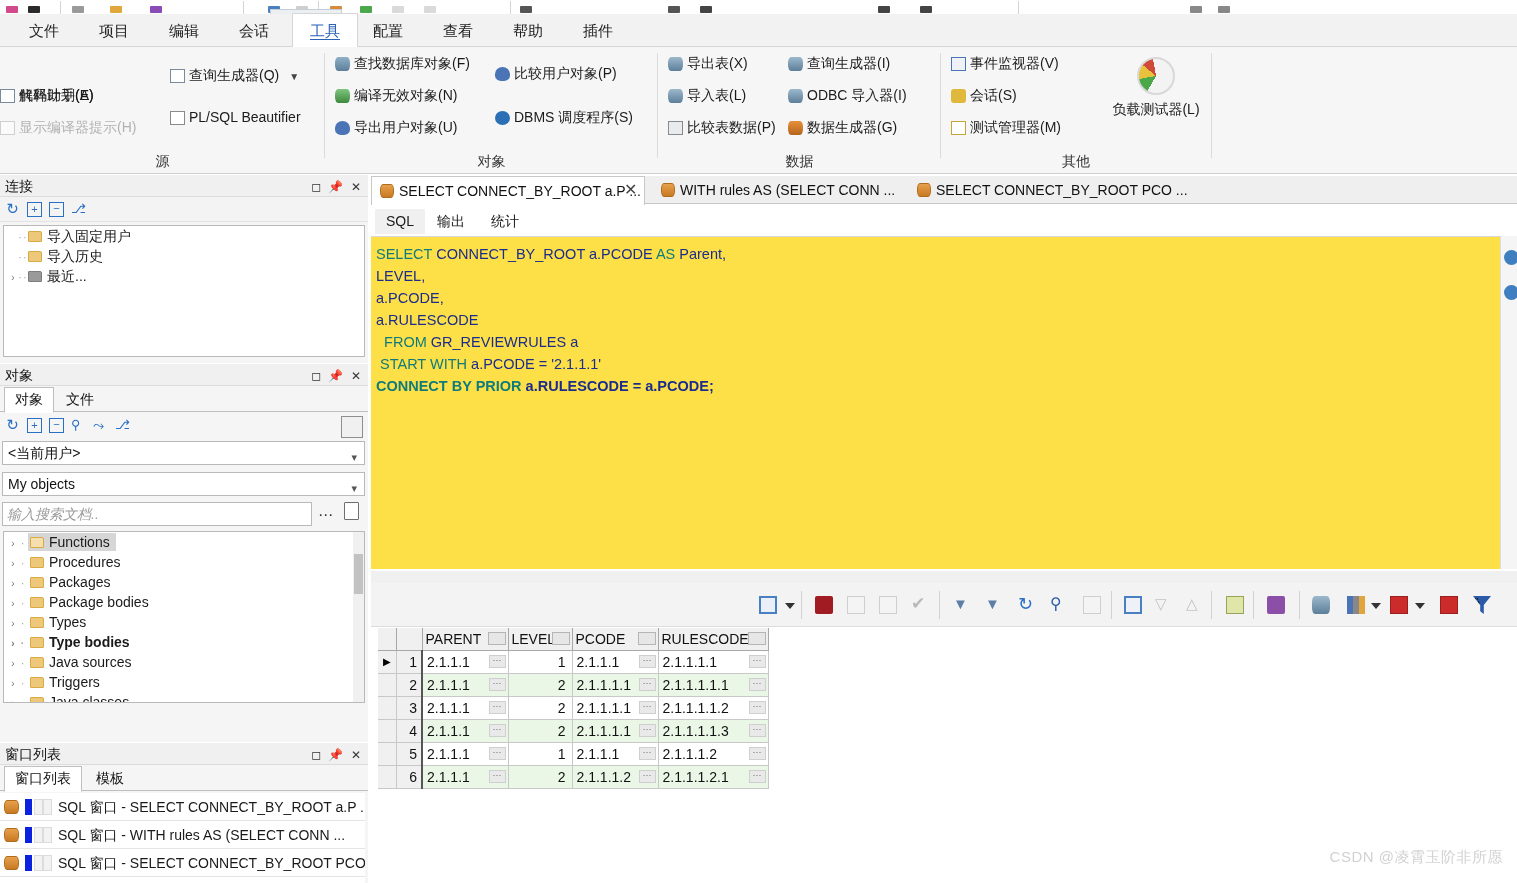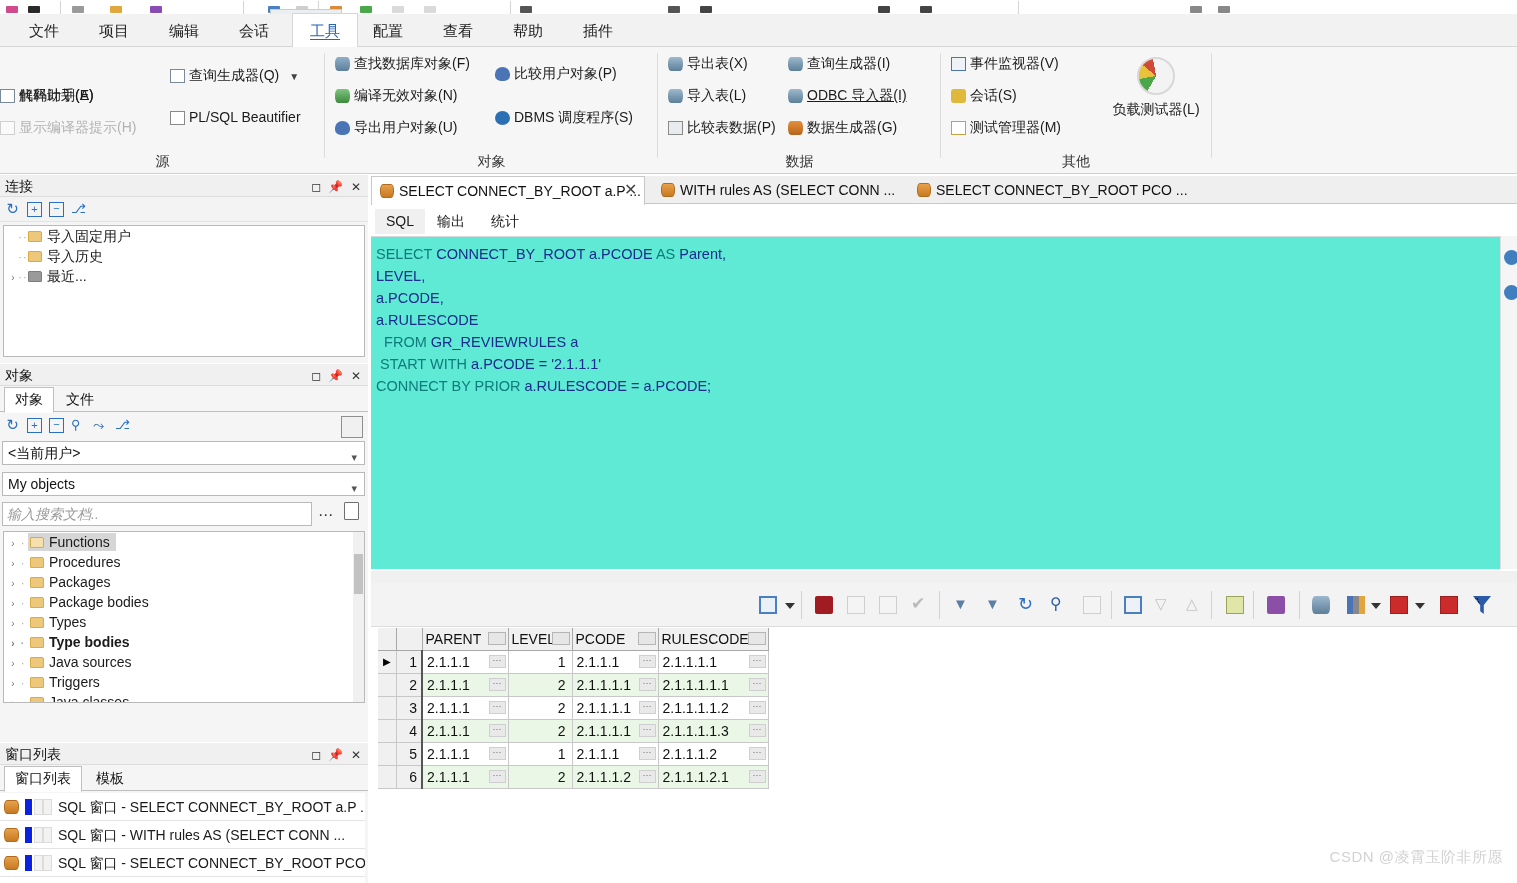--- a/index.html
+++ b/index.html
@@ -98,21 +98,21 @@
   .dtab.on{ background:#fff; border-left:1px solid #c8c8c8; border-right:1px solid #c8c8c8;
      border-top:1px solid #c8c8c8; height:29px;}
   .dbico{ display:inline-block; width:14px; height:14px; vertical-align:-2px; margin-right:5px;
     background:linear-gradient(#e7a04b,#c87a22); border-radius:3px/6px; border:1px solid #b06c1d;}
   .dtclose{ position:absolute; top:5px; font-size:16px; color:#444; cursor:pointer; line-height:16px;}
   #subtabs{ position:absolute; left:371px; top:209px; width:1146px; height:26px; background:#fff;}
   .stab{ position:absolute; top:0; height:25px; line-height:25px; font-size:14px; padding:0 11px; cursor:pointer;}
   .stab.on{ background:#f0f0f0; }
   #codearea{
     position:absolute; left:371px; top:236px; width:1146px; height:333px;
-    background:#5eead4; border-top:1px solid #d8d8d8;
+    background:#fde047; border-top:1px solid #d8d8d8;
     font-family:"Liberation Sans","DejaVu Sans",sans-serif; font-size:14.5px;
     padding:6px 0 0 5px; line-height:22px; overflow:hidden;
   }
   #codearea .kw{ color:#0f7b7b; }
   #codearea .id{ color:#1c2c8c; }
   #codearea .str{ color:#1c2c8c; }
   
   #rightstrip{ position:absolute; left:1500px; top:236px; width:17px; height:333px;
     background:#f5f5f5; border-left:1px solid #ddd;}
   .rsico{ position:absolute; left:3px; width:15px; height:15px; border-radius:50%;
@@ -207,21 +207,21 @@
       <div class="ritem" style="left: 170px; top: 18px;"><span class="ic" style="width: 15px; height: 14px;;background:#4a74b5;border-radius:50% 50% 40% 40%;"></span><span>比较用户对象(P)</span></div>
       <div class="ritem" style="left: 170px; top: 62px;"><span class="ic" style="width: 15px; height: 14px;;background:#2b6fb5;border-radius:50%;"></span><span>DBMS 调度程序(S)</span></div>
       <div class="glabel">对象</div>
       <div class="gsep"></div>
     </div>
     <div class="rgroup" style="left: 658px; width: 283px;">
       <div class="ritem" style="left: 10px; top: 8px;"><span class="ic" style="width: 15px; height: 14px;;background:linear-gradient(#9cb8cc,#5d7f99);border-radius:3px/6px;"></span><span>导出表(X)</span></div>
       <div class="ritem" style="left: 10px; top: 40px;"><span class="ic" style="width: 15px; height: 14px;;background:linear-gradient(#9cb8cc,#5d7f99);border-radius:3px/6px;"></span><span>导入表(L)</span></div>
       <div class="ritem" style="left: 10px; top: 72px;"><span class="ic" style="width: 15px; height: 14px;;background:#e9ecef;border:1px solid #8a8a8a;"></span><span>比较表数据(P)</span></div>
       <div class="ritem" style="left: 130px; top: 8px;"><span class="ic" style="width: 15px; height: 14px;;background:linear-gradient(#9cb8cc,#5d7f99);border-radius:3px/6px;"></span><span>查询生成器(I)</span></div>
-      <div class="ritem" style="left: 130px; top: 40px; text-decoration: underline;"><span class="ic" style="width: 15px; height: 14px;;background:linear-gradient(#9cb8cc,#5d7f99);border-radius:3px/6px;"></span><span>ODBC 导入器(I)</span></div>
+      <div class="ritem" style="left: 130px; top: 40px;"><span class="ic" style="width: 15px; height: 14px;;background:linear-gradient(#9cb8cc,#5d7f99);border-radius:3px/6px;"></span><span>ODBC 导入器(I)</span></div>
       <div class="ritem" style="left: 130px; top: 72px;"><span class="ic" style="width: 15px; height: 14px;;background:linear-gradient(#e58f3a,#b5651d);border-radius:3px/6px;"></span><span>数据生成器(G)</span></div>
       <div class="glabel">数据</div>
       <div class="gsep"></div>
     </div>
     <div class="rgroup" style="left: 941px; width: 270px;">
       <div class="ritem" style="left: 10px; top: 8px;"><span class="ic" style="width: 15px; height: 14px;;background:#eef2f6;border:1.5px solid #4a74b5;"></span><span>事件监视器(V)</span></div>
       <div class="ritem" style="left: 10px; top: 40px;"><span class="ic" style="width: 15px; height: 14px;;background:#e0b93c;border-radius:3px;"></span><span>会话(S)</span></div>
       <div class="ritem" style="left: 10px; top: 72px;"><span class="ic" style="width: 15px; height: 14px;;background:#fff;border:1.5px solid #c8a23c;"></span><span>测试管理器(M)</span></div>
       <div class="bigbtn" style="left: 160px; top: 10px; width: 110px;">
         <div style="width: 38px; height: 38px; margin: 0px auto 6px; border-radius: 50%; background: conic-gradient(from 210deg, rgb(74, 168, 74) 0deg, rgb(74, 168, 74) 50deg, rgb(232, 194, 60) 50deg, rgb(232, 194, 60) 100deg, rgb(208, 74, 58) 100deg, rgb(208, 74, 58) 140deg, rgb(243, 243, 243) 140deg, rgb(243, 243, 243) 360deg); border: 2px solid rgb(216, 216, 216);"></div>
@@ -333,21 +333,21 @@
     <div class="stab" style="left: 55px;"><span>输出</span></div>
     <div class="stab" style="left: 109px;"><span>统计</span></div>
   </div>
 <div id="codearea">
     <div style="white-space: pre;"><span class="kw">SELECT </span><span class="id">CONNECT_BY_ROOT a.PCODE </span><span class="kw">AS </span><span class="id">Parent,</span></div>
     <div style="white-space: pre;"><span class="id">LEVEL,</span></div>
     <div style="white-space: pre;"><span class="id">a.PCODE,</span></div>
     <div style="white-space: pre;"><span class="id">a.RULESCODE</span></div>
     <div style="white-space: pre;"><span class="kw">  FROM </span><span class="id">GR_REVIEWRULES a</span></div>
     <div style="white-space: pre;"><span class="kw"> START WITH </span><span class="id">a.PCODE = </span><span class="str">'2.1.1.1'</span></div>
-    <div style="white-space: pre;"><span class="kw">CONNECT BY PRIOR </span><span class="id">a.RULESCODE = a.PCODE;</span></div>
+    <div style="white-space: pre; font-weight: bold;"><span class="kw">CONNECT BY PRIOR </span><span class="id">a.RULESCODE = a.PCODE;</span></div>
   </div>
 <div id="rightstrip">
   <div class="rsico" style="top:14px;"></div>
   <div class="rsico" style="top:49px;"></div>
 </div>
 
 <div id="resplit"></div>
 <div id="restb">
     <div class="rtico" style="left: 388px;;border:2px solid #4a7fc1;background:#eaf0f8;"></div>
     <div class="rtcaret" style="left: 414px;"></div>

